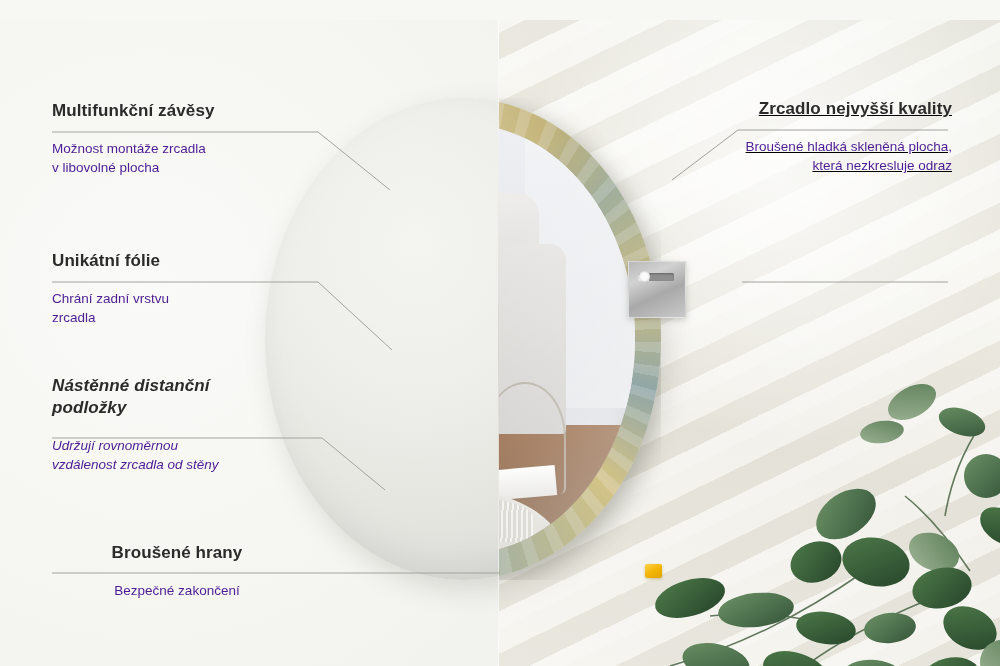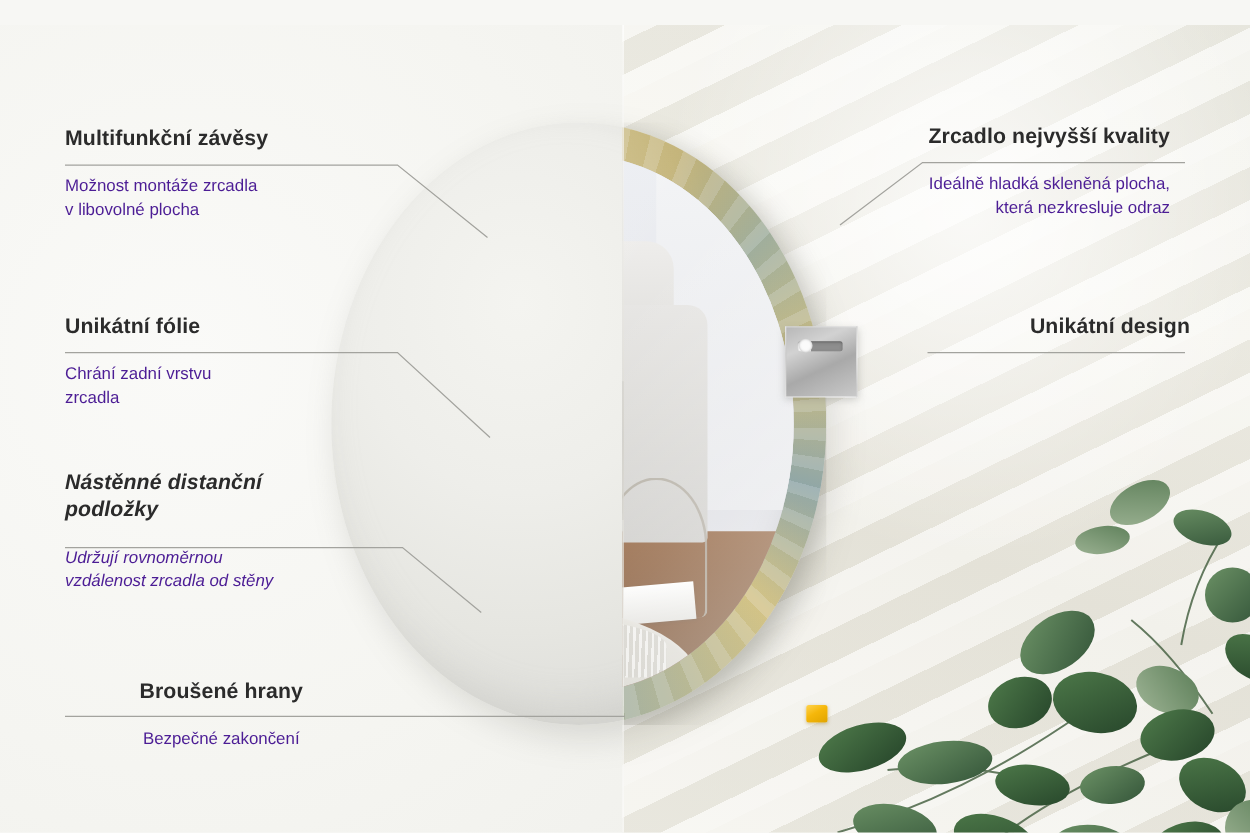--- a/index.html
+++ b/index.html
@@ -310,27 +310,26 @@
   </div>
 
   <div class="callout co-left" style="top:522px;text-align:center;">
     <h3>Broušené hrany</h3>
     <div class="rule" style="visibility:hidden"></div>
     <p>
       <span>Bezpečné zakončení</span>
     </p>
   </div>
 
-  <div class="callout co-right" style="right:64px; top:78px; width:270px;">
+  <div class="callout co-right" style="right:48px; top:78px; width:270px;text-decoration:underline;">
     <h3>Zrcadlo nejvyšší kvality</h3>
     <div class="rule" style="visibility:hidden"></div>
     <p>
-      <span>Ideálně hladká skleněná plocha,</span><br>
+      <span>Broušené hladká skleněná plocha,</span><br>
       <span>která nezkresluje odraz</span>
     </p>
   </div>
 
   <div class="callout co-right" style="right:48px; top:230px; width:250px;">
-    <h3>Unikátní design</h3>
     <div class="rule" style="visibility:hidden"></div>
   </div>
 
 </div>
 
 </body></html>

